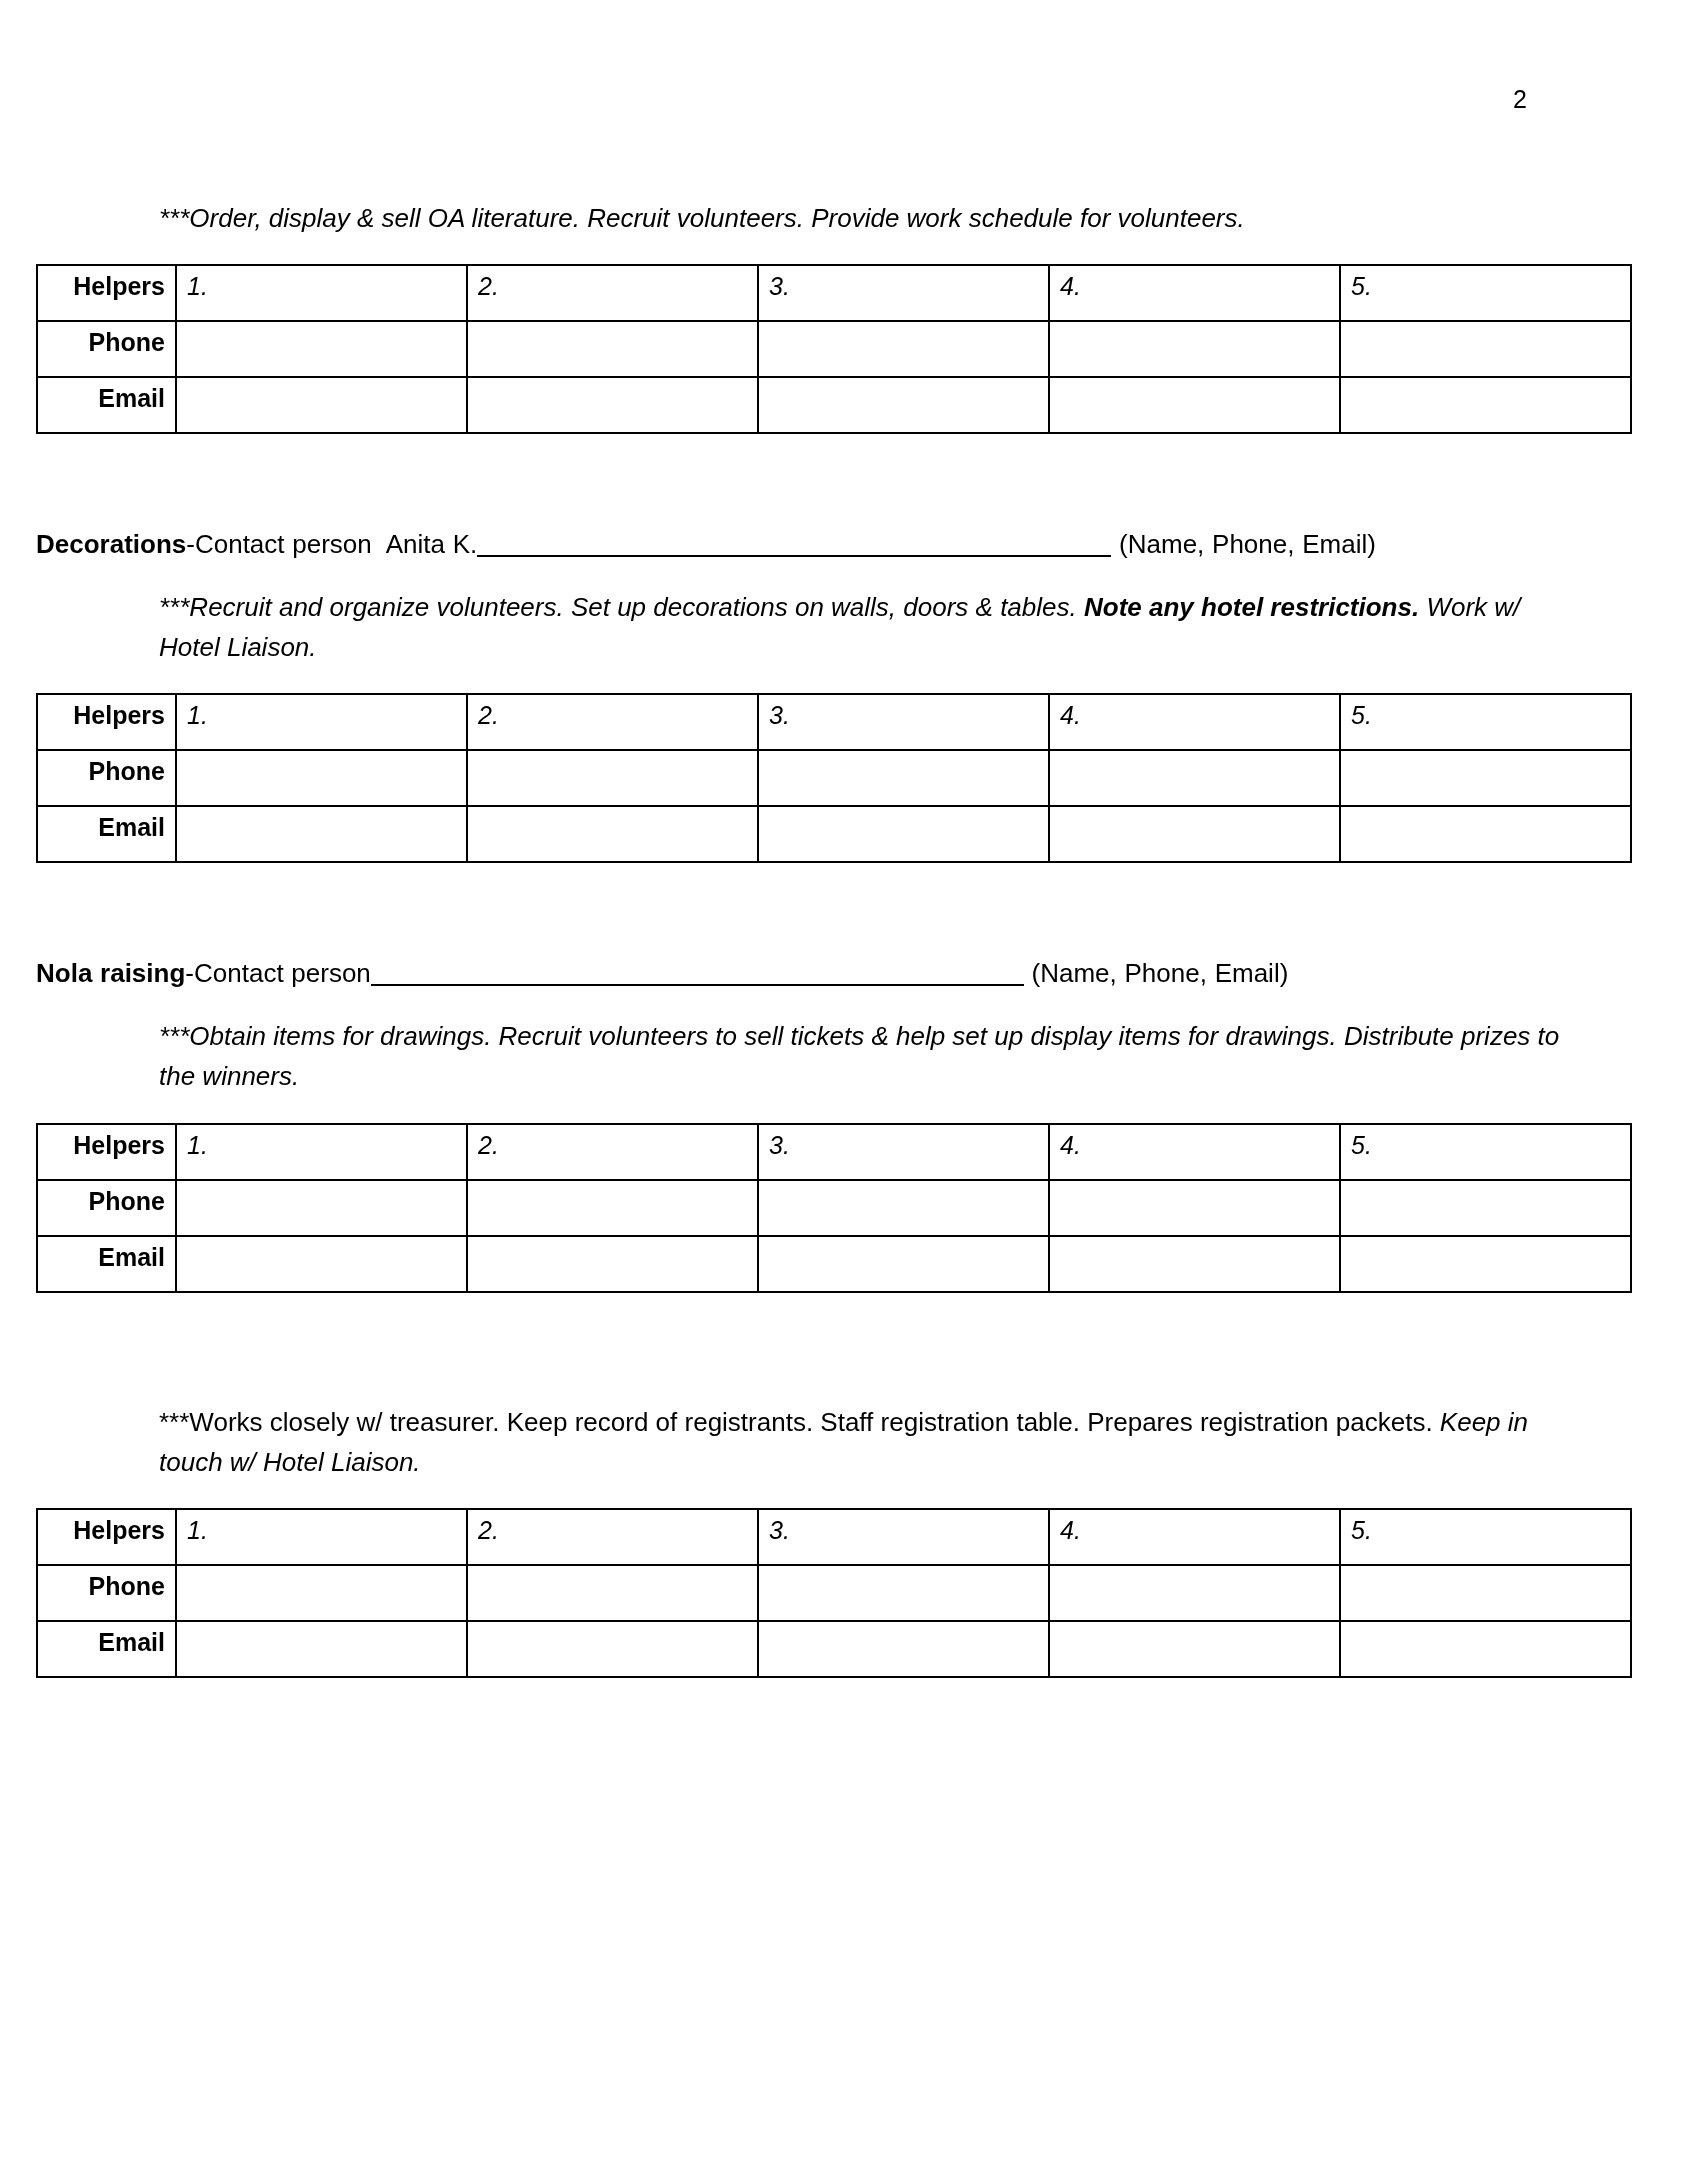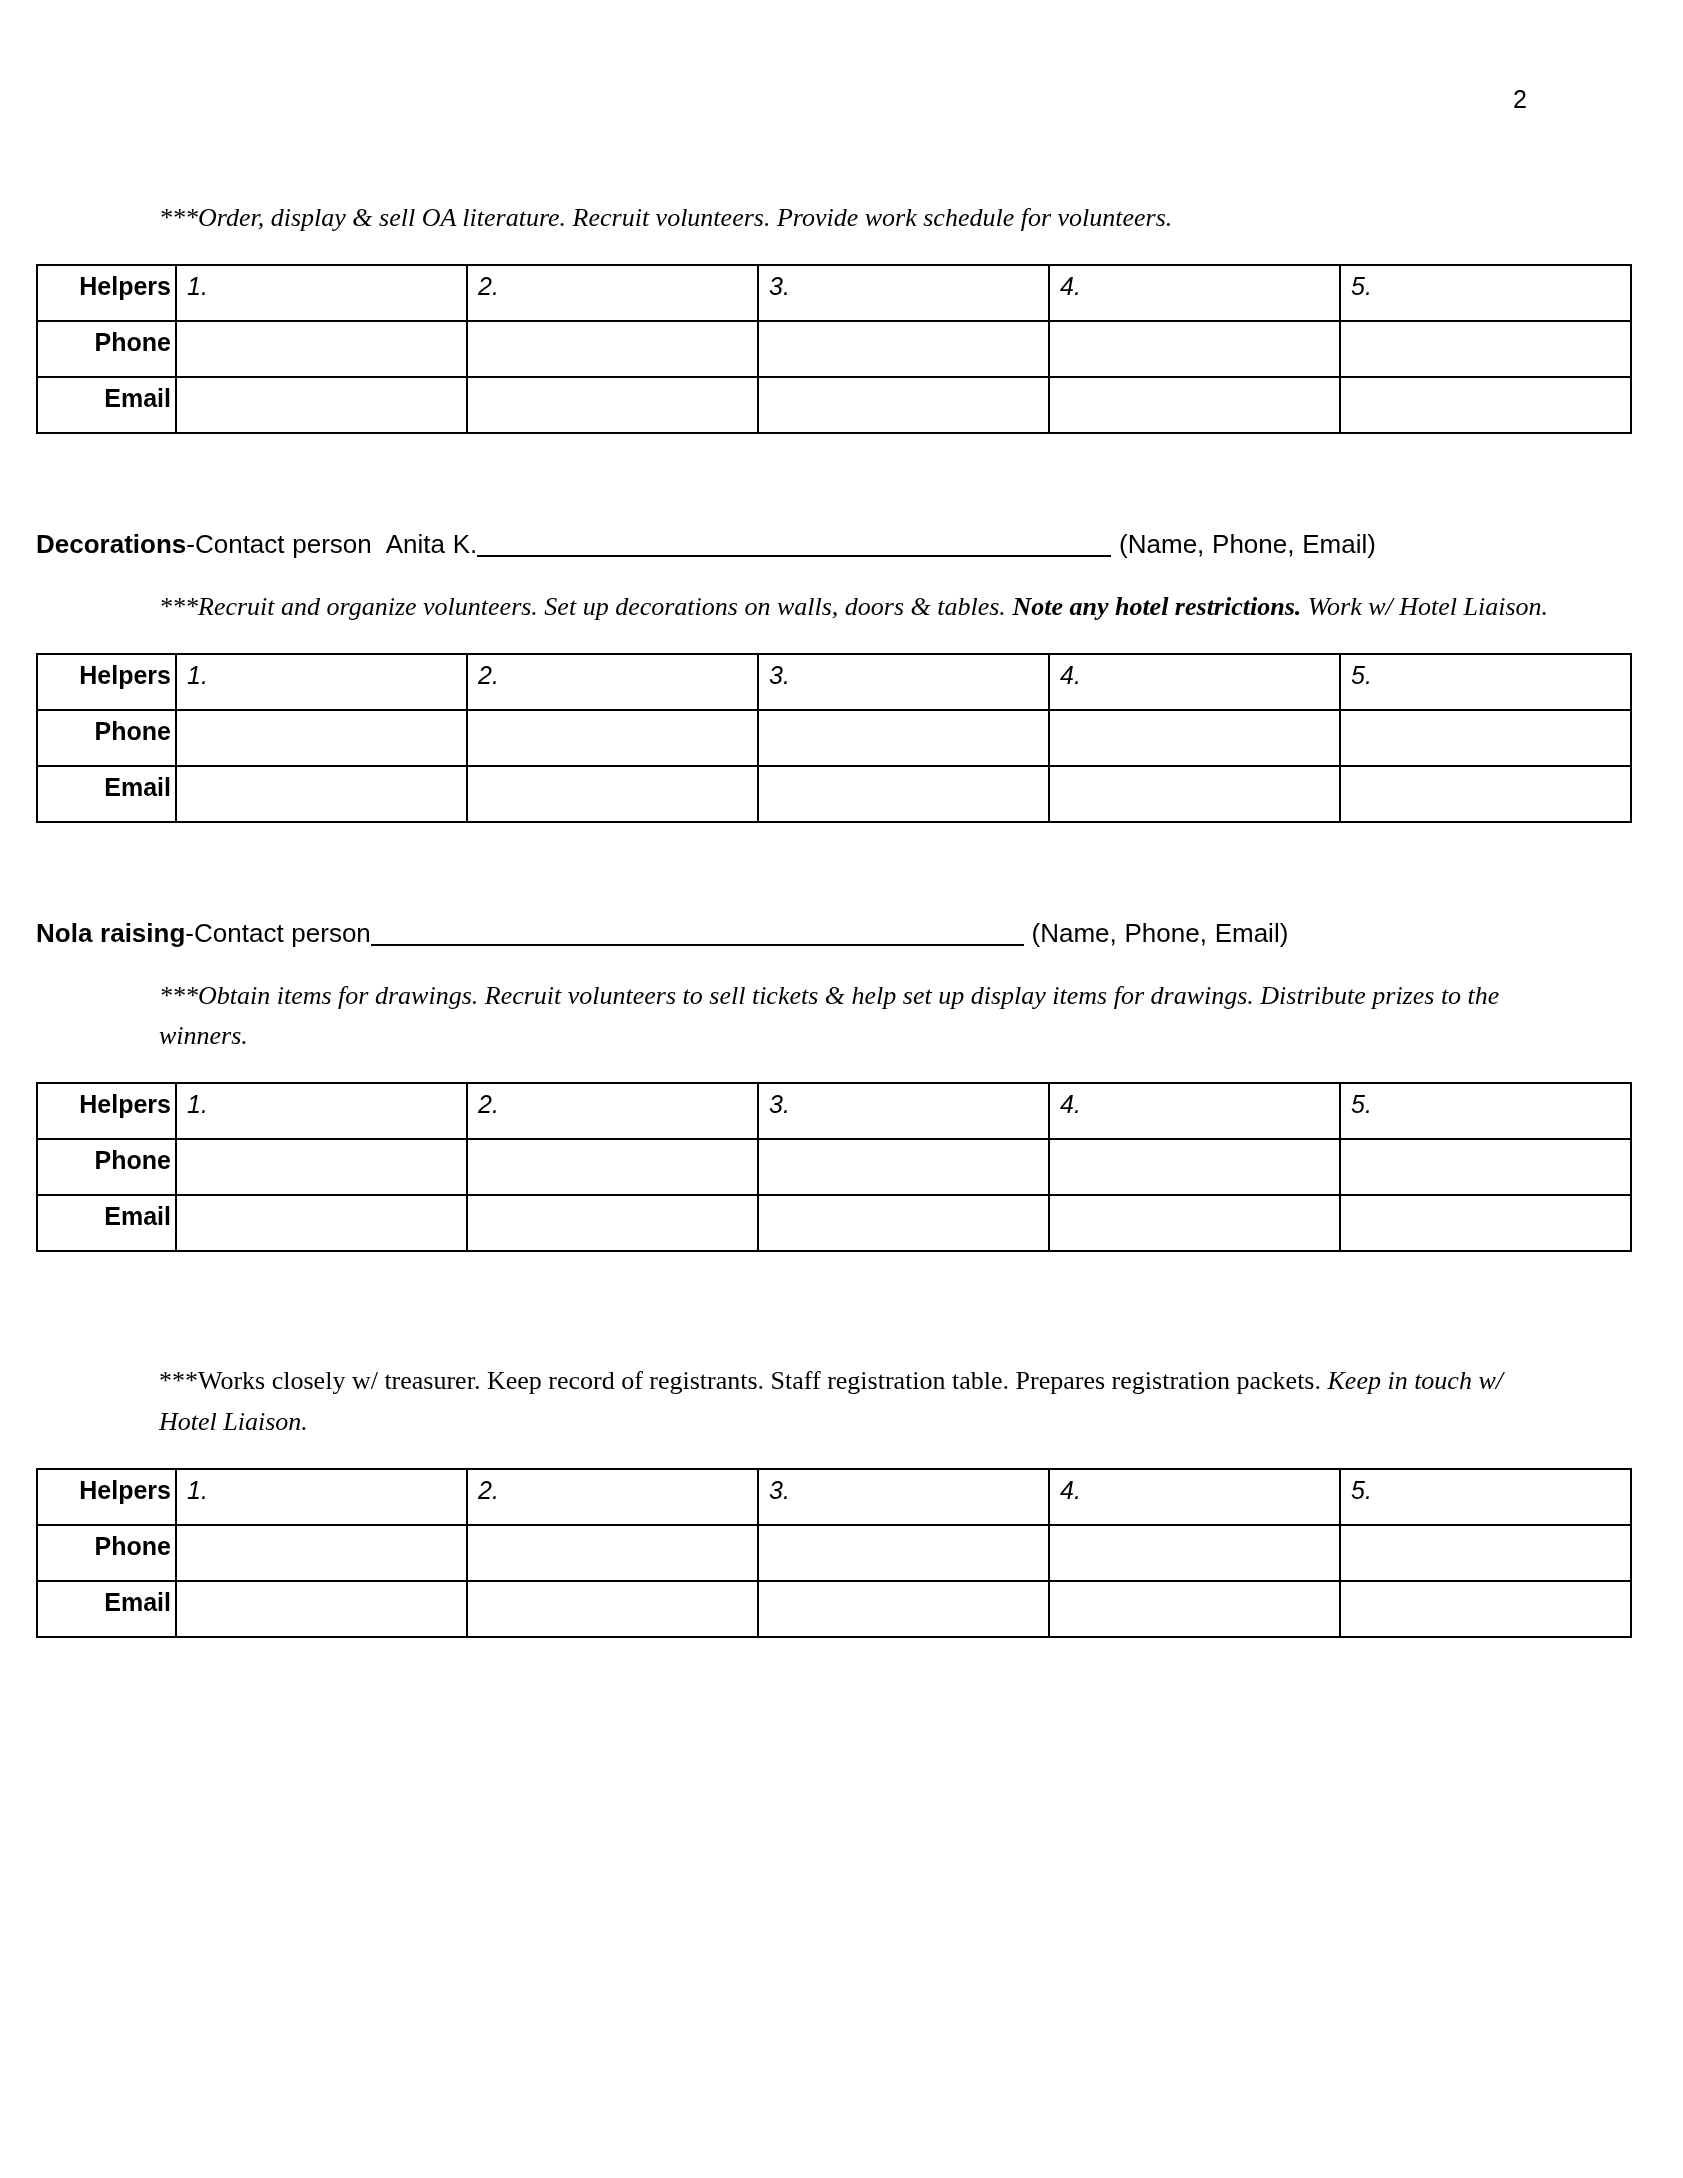--- a/index.html
+++ b/index.html
@@ -83,21 +83,20 @@
   .blank-w-reg   { width: 644px; }
 
   
   .sec-desc {
     font-size: 26px;
     line-height: 1.55;
     margin: 22px 0 0 0;
     padding-left: 123px;
     padding-right: 69px;
     font-style: italic;
-    font-family: Liberation Serif, serif;
   }
   .sec-desc.upright { font-style: normal; }
   .sec-desc .b  { font-weight: bold; }
   .sec-desc .it { font-style: italic; }
 
   
   table.helpers {
     border-collapse: collapse;
     table-layout: fixed;
     width: 1594px;
@@ -108,21 +107,21 @@
     border: 2px solid #000;
     height: 56px;
     vertical-align: top;
     padding: 6px 10px 0 10px;
     box-sizing: border-box;
   }
   table.helpers td.rowlabel {
     width: 139px;
     text-align: right;
     font-weight: bold;
-    padding-right: 4px;
+    padding-right: 10px;
   }
   table.helpers td.cell {
     width: 291px;
     font-style: italic;
   }
   .spacer-after-table { height: 91px; }
   .spacer-mid { height: 87px; }
 </style>
 </head>
 <body>

